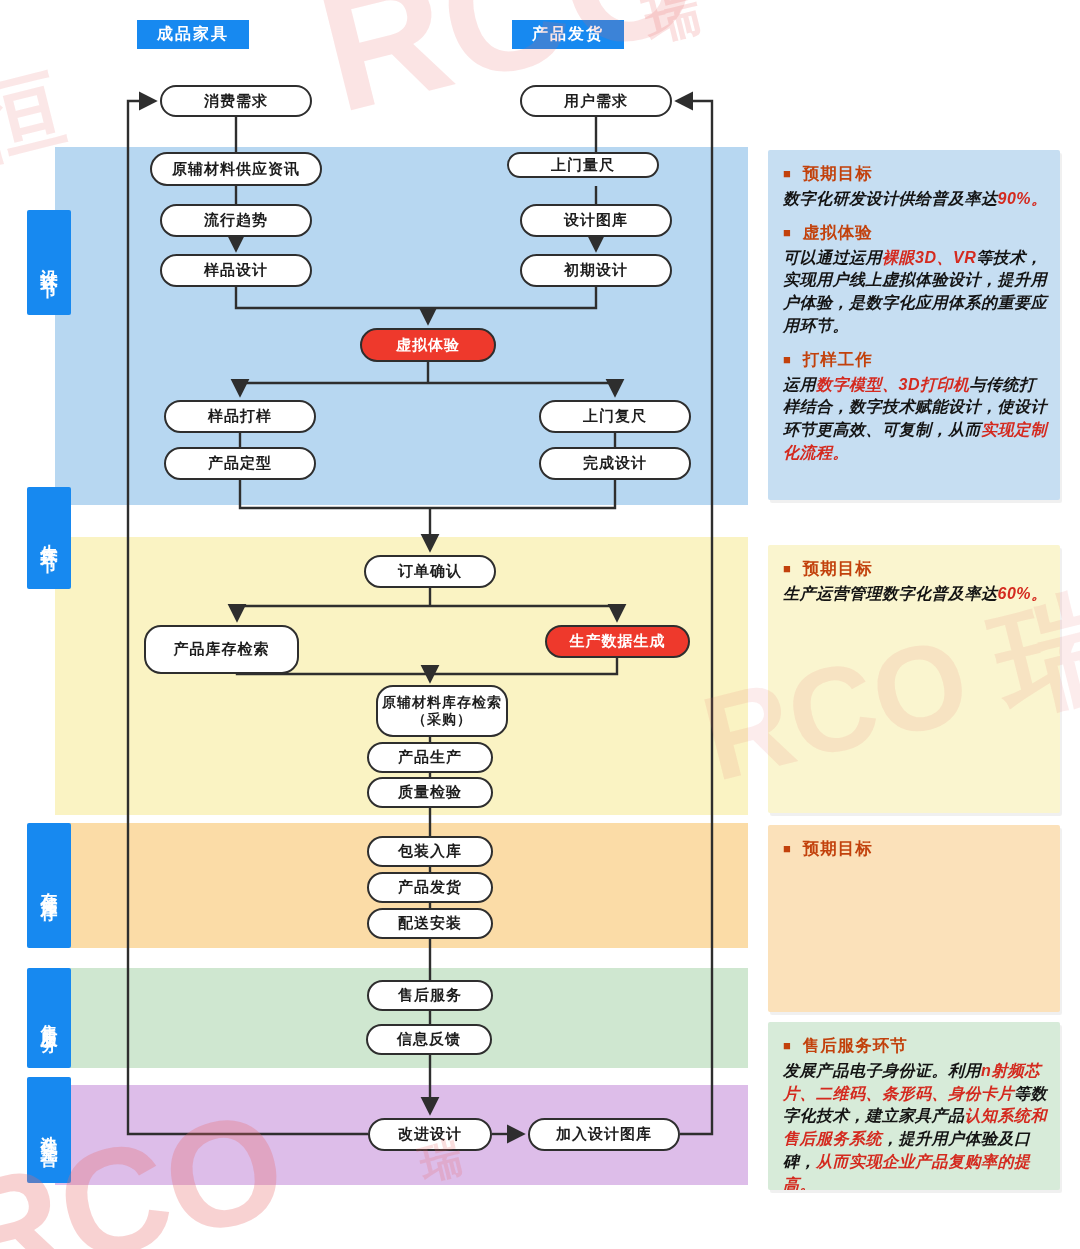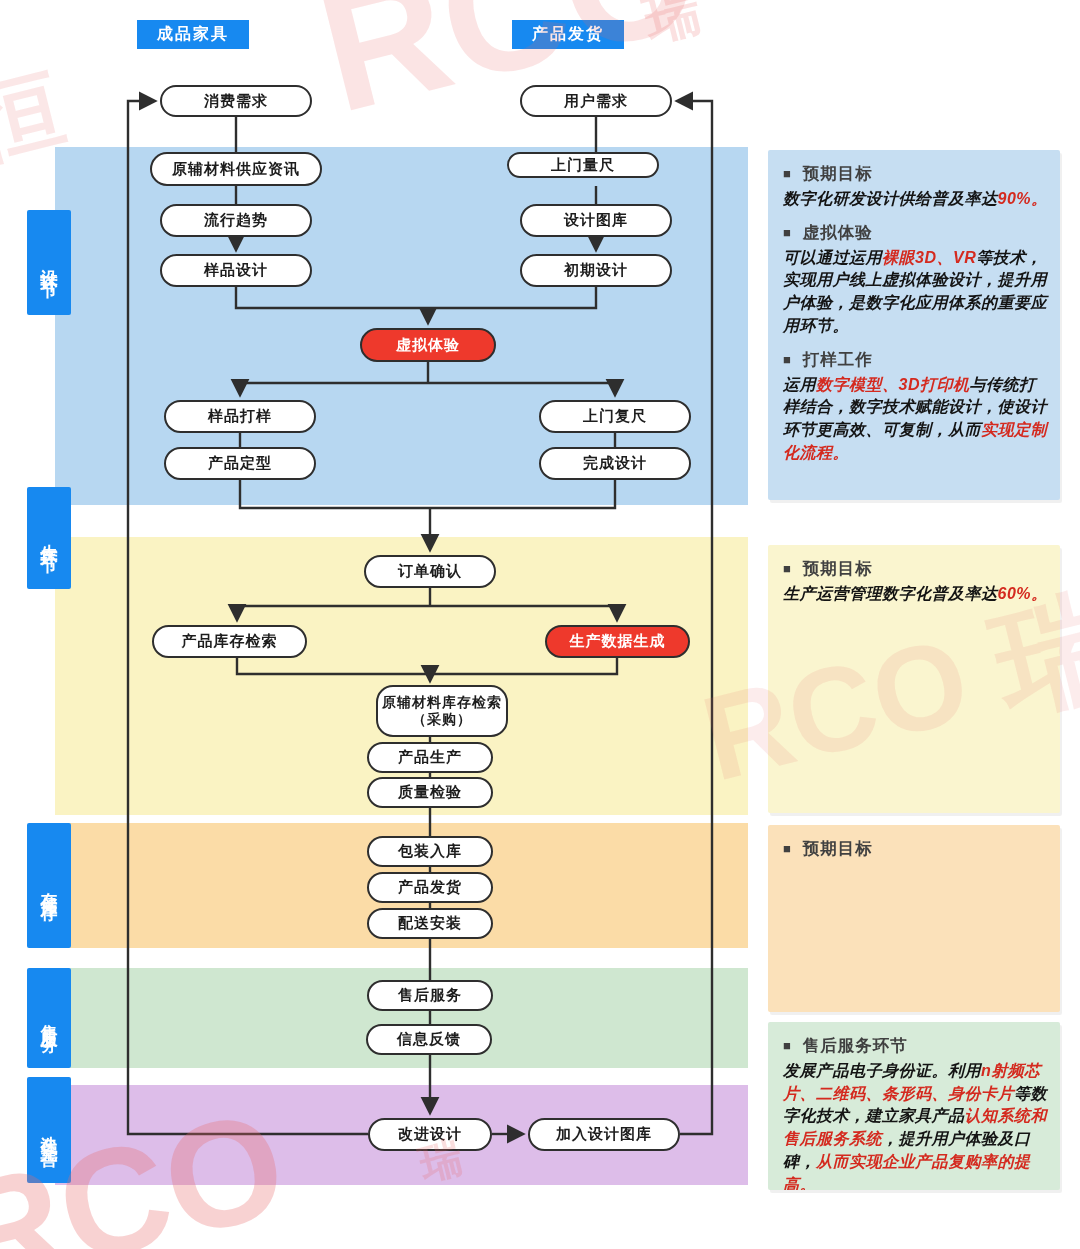--- a/index.html
+++ b/index.html
@@ -43,21 +43,21 @@
     position:absolute;left:768px;width:292px;z-index:2;box-sizing:border-box;
     padding:13px 12px 10px 15px;border-radius:2px;box-shadow:2px 3px 0 rgba(0,0,0,0.06);
     overflow:hidden;
   }
   .panel.blue{background:var(--panel-blue);}
   .panel.yellow{background:var(--panel-yellow);}
   .panel.orange{background:var(--panel-orange);}
   .panel.green{background:var(--panel-green);}
   .panel .sec{margin-bottom:11px;}
   .panel .sec:last-child{margin-bottom:0;}
-  .panel .head{font-size:16.5px;font-weight:bold;color:#404040;margin-bottom:3px;letter-spacing:1px;}
+  .panel .head{font-size:16.5px;font-weight:bold;color:#c2410c;margin-bottom:3px;letter-spacing:1px;}
   .panel .head .bullet{font-size:13px;margin-right:11px;position:relative;top:-1px;}
   .panel .body{font-size:16px;line-height:1.42;color:#141414;font-weight:600;letter-spacing:0.5px;font-style:italic;}
   .panel .body .red{color:var(--text-red);}
   .wm{
     position:absolute;z-index:9;color:rgba(233,105,105,0.20);font-weight:900;
     transform:rotate(-14deg);pointer-events:none;white-space:nowrap;line-height:1;
   }
 </style>
 </head>
 <body>
@@ -127,21 +127,21 @@
 <div class="node" style="left:160px;top:204px;width:152px;height:33px">流行趋势</div>
 <div class="node" style="left:520px;top:204px;width:152px;height:33px">设计图库</div>
 <div class="node" style="left:160px;top:254px;width:152px;height:33px">样品设计</div>
 <div class="node" style="left:520px;top:254px;width:152px;height:33px">初期设计</div>
 <div class="node red" style="left:360px;top:328px;width:136px;height:34px">虚拟体验</div>
 <div class="node" style="left:164px;top:400px;width:152px;height:33px">样品打样</div>
 <div class="node" style="left:539px;top:400px;width:152px;height:33px">上门复尺</div>
 <div class="node" style="left:164px;top:447px;width:152px;height:33px">产品定型</div>
 <div class="node" style="left:539px;top:447px;width:152px;height:33px">完成设计</div>
 <div class="node" style="left:364px;top:555px;width:132px;height:33px">订单确认</div>
-<div class="node" style="left:152px;top:625px;width:155px;height:33px">产品库存检索</div>
+<div class="node" style="left:144px;top:625px;width:155px;height:49px">产品库存检索</div>
 <div class="node red" style="left:545px;top:625px;width:145px;height:33px">生产数据生成</div>
 <div class="node" style="left:376px;top:685px;width:132px;height:52px;font-size:14px">
   <span>原辅材料库存检索</span>
   <span>（采购）</span>
 </div>
 <div class="node" style="left:367px;top:742px;width:126px;height:31px">产品生产</div>
 <div class="node" style="left:367px;top:777px;width:126px;height:31px">质量检验</div>
 <div class="node" style="left:367px;top:836px;width:126px;height:31px">包装入库</div>
 <div class="node" style="left:367px;top:872px;width:126px;height:31px">产品发货</div>
 <div class="node" style="left:367px;top:908px;width:126px;height:31px">配送安装</div>

